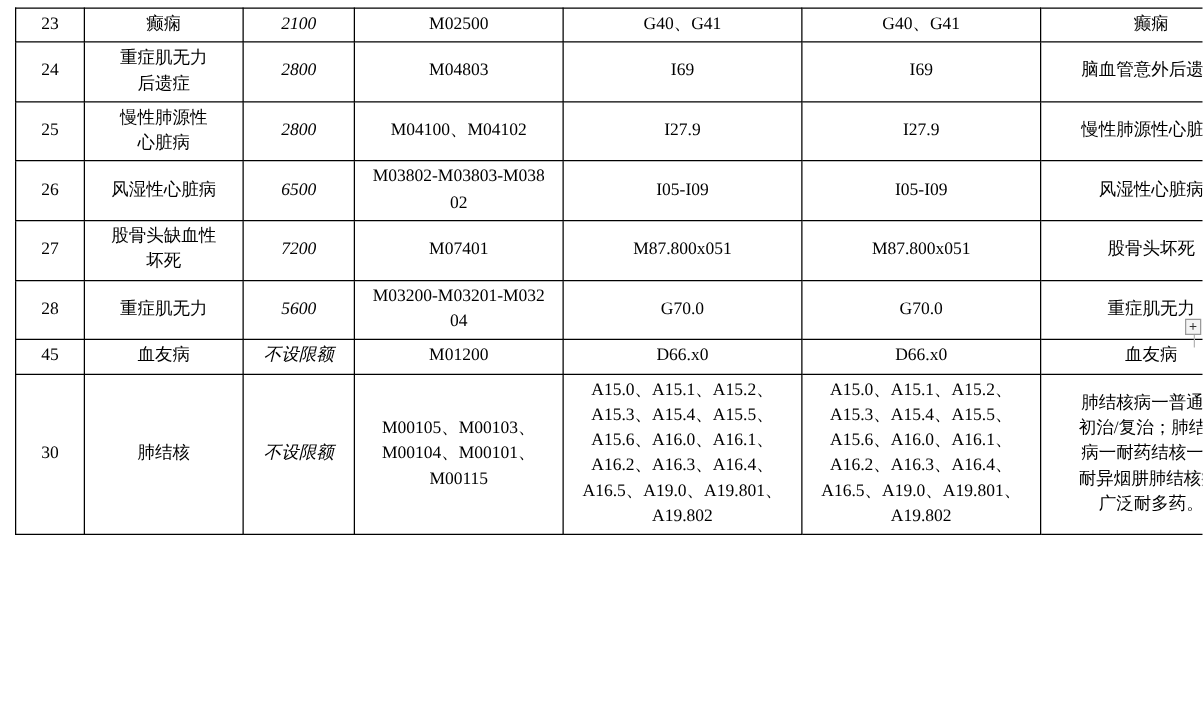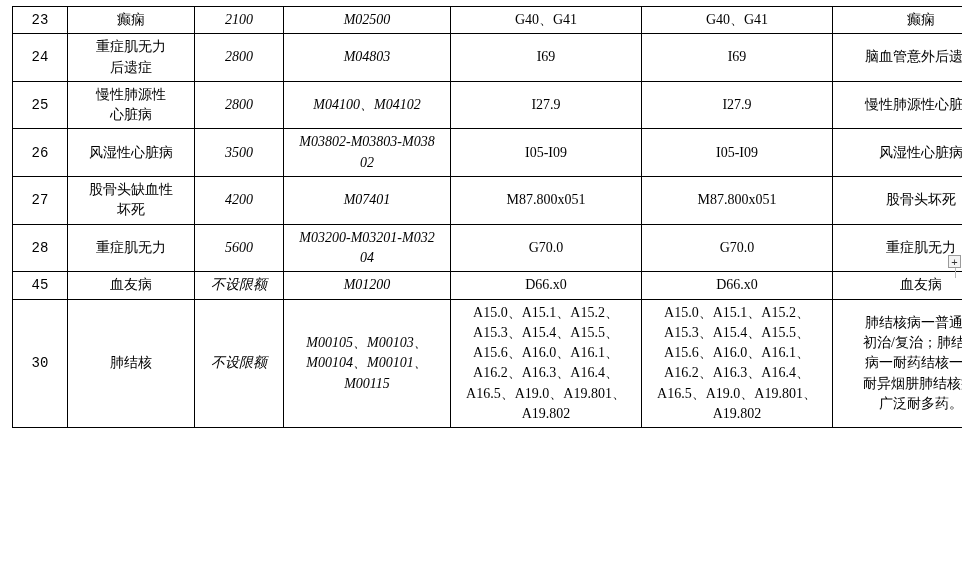--- a/index.html
+++ b/index.html
@@ -32,24 +32,24 @@
   }
   table.disease-table td {
     border: 1px solid #000;
     text-align: center;
     vertical-align: middle;
     font-size: 14px;
     line-height: 1.45;
     padding: 3px 4px;
     word-break: break-all;
   }
-  td.col-no      { width: 46px; font-family: Liberation Mono, monospace; }
+  td.col-no      { width: 46px; }
   td.col-name    { width: 118px; }
   td.col-limit   { width: 80px; font-style: italic; }
-  td.col-code    { width: 158px; font-style: italic; }
+  td.col-code    { width: 158px; }
   td.col-icd1    { width: 182px; }
   td.col-icd2    { width: 182px; }
   td.col-remark  { width: 168px; }
 
   .cell-lines div { white-space: nowrap; }
 
   
   .side-controls {
     position: absolute;
     right: 0px;
@@ -146,21 +146,21 @@
         <td class="col-remark cell-lines">
           <div>慢性肺源性心脏病</div>
         </td>
       </tr>
 
       <tr>
         <td class="col-no">26</td>
         <td class="col-name cell-lines">
           <div>风湿性心脏病</div>
         </td>
-        <td class="col-limit">3500</td>
+        <td class="col-limit">6500</td>
         <td class="col-code cell-lines">
           <div>M03802-M03803-M038</div>
           <div>02</div>
         </td>
         <td class="col-icd1 cell-lines">
           <div>I05-I09</div>
         </td>
         <td class="col-icd2 cell-lines">
           <div>I05-I09</div>
         </td>
@@ -168,21 +168,21 @@
           <div>风湿性心脏病</div>
         </td>
       </tr>
 
       <tr>
         <td class="col-no">27</td>
         <td class="col-name cell-lines">
           <div>股骨头缺血性</div>
           <div>坏死</div>
         </td>
-        <td class="col-limit">4200</td>
+        <td class="col-limit">7200</td>
         <td class="col-code cell-lines">
           <div>M07401</div>
         </td>
         <td class="col-icd1 cell-lines">
           <div>M87.800x051</div>
         </td>
         <td class="col-icd2 cell-lines">
           <div>M87.800x051</div>
         </td>
         <td class="col-remark cell-lines">

